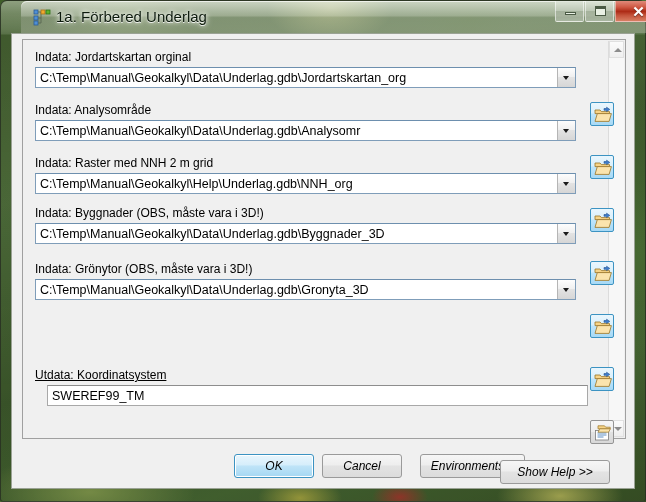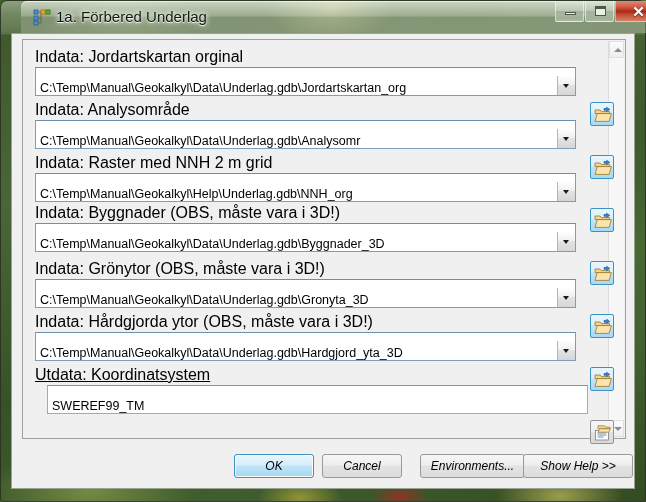--- a/index.html
+++ b/index.html
@@ -183,41 +183,41 @@
   #param-inner {
     position: absolute;
     left: 0; top: 0;
     width: 586px;
     height: 100%;
     overflow: hidden;
   }
 
   .param-row { position: absolute; left: 12px; }
   .param-label {
-    font-size: 16px;
+    font-size: 12px;
     color: #000;
     line-height: 14px;
     white-space: nowrap;
   }
   .field-line {
     position: relative;
     margin-top: 3px;
     height: 21px;
   }
   .combo {
     position: absolute;
     left: 0; top: 0;
     width: 541px;
-    height: 29px;
+    height: 21px;
     box-sizing: border-box;
     background: #ffffff;
     border: 1px solid #7f9db9;
     border-top-color: #6d8fae;
     display: flex;
-    align-items: flex-end;
+    align-items: center;
     overflow: hidden;
   }
   .combo.plain { width: 541px; border: 1px solid #a8a8a8; border-top-color: #8d8d8d; margin-left: 12px; }
   .combo-text {
     flex: 1 1 auto;
     padding-left: 4px;
     font-size: 12.5px;
     color: #000;
     white-space: nowrap;
     overflow: hidden;
@@ -415,29 +415,20 @@
         <div class="param-row" style="top:222px;">
           <div class="param-label">Indata: Grönytor (OBS, måste vara i 3D!)</div>
           <div class="field-line">
             <div class="combo">
               <span class="combo-text">C:\Temp\Manual\Geokalkyl\Data\Underlag.gdb\Gronyta_3D</span>
               <span class="combo-arrow"></span>
             </div>
           </div>
         </div>
 
-        <div class="param-row" style="top:275px;">
-          <div class="param-label">Indata: Hårdgjorda ytor (OBS, måste vara i 3D!)</div>
-          <div class="field-line">
-            <div class="combo">
-              <span class="combo-text">C:\Temp\Manual\Geokalkyl\Data\Underlag.gdb\Hardgjord_yta_3D</span>
-              <span class="combo-arrow"></span>
-            </div>
-          </div>
-        </div>
 
         <div class="param-row" style="top:328px;text-decoration:underline;">
           <div class="param-label">Utdata: Koordinatsystem</div>
           <div class="field-line">
             <div class="combo plain">
               <span class="combo-text">SWEREF99_TM</span>
             </div>
           </div>
         </div>
 
@@ -512,17 +503,17 @@
           <path d="M4 1.8 h6.5 l1.2 1.4 h4.5 v1.6 H4z" fill="#f7d488" stroke="#9a7424" stroke-width="0.7"></path>
           <path d="M4 8.2 L5.8 4.8 h10.6 L14.6 8.2 z" fill="#fbe4ad" stroke="#9a7424" stroke-width="0.7"></path>
         </svg>
       </span>
     </div>
 
     <div id="btnbar">
       <div class="dlg-btn primary" style="left:222px; width:80px;">OK</div>
       <div class="dlg-btn" style="left:310px; width:80px;">Cancel</div>
       <div class="dlg-btn" style="left:398px; width:105px;margin-left:10px;">Environments...</div>
-      <div class="dlg-btn" style="left:511px; width:110px;">Show Help &gt;&gt;</div>
+      <div class="dlg-btn" style="left:488px; width:110px;margin-top:6px;">Show Help &gt;&gt;</div>
     </div>
 
   </div>
 </div>
 
 </body></html>

